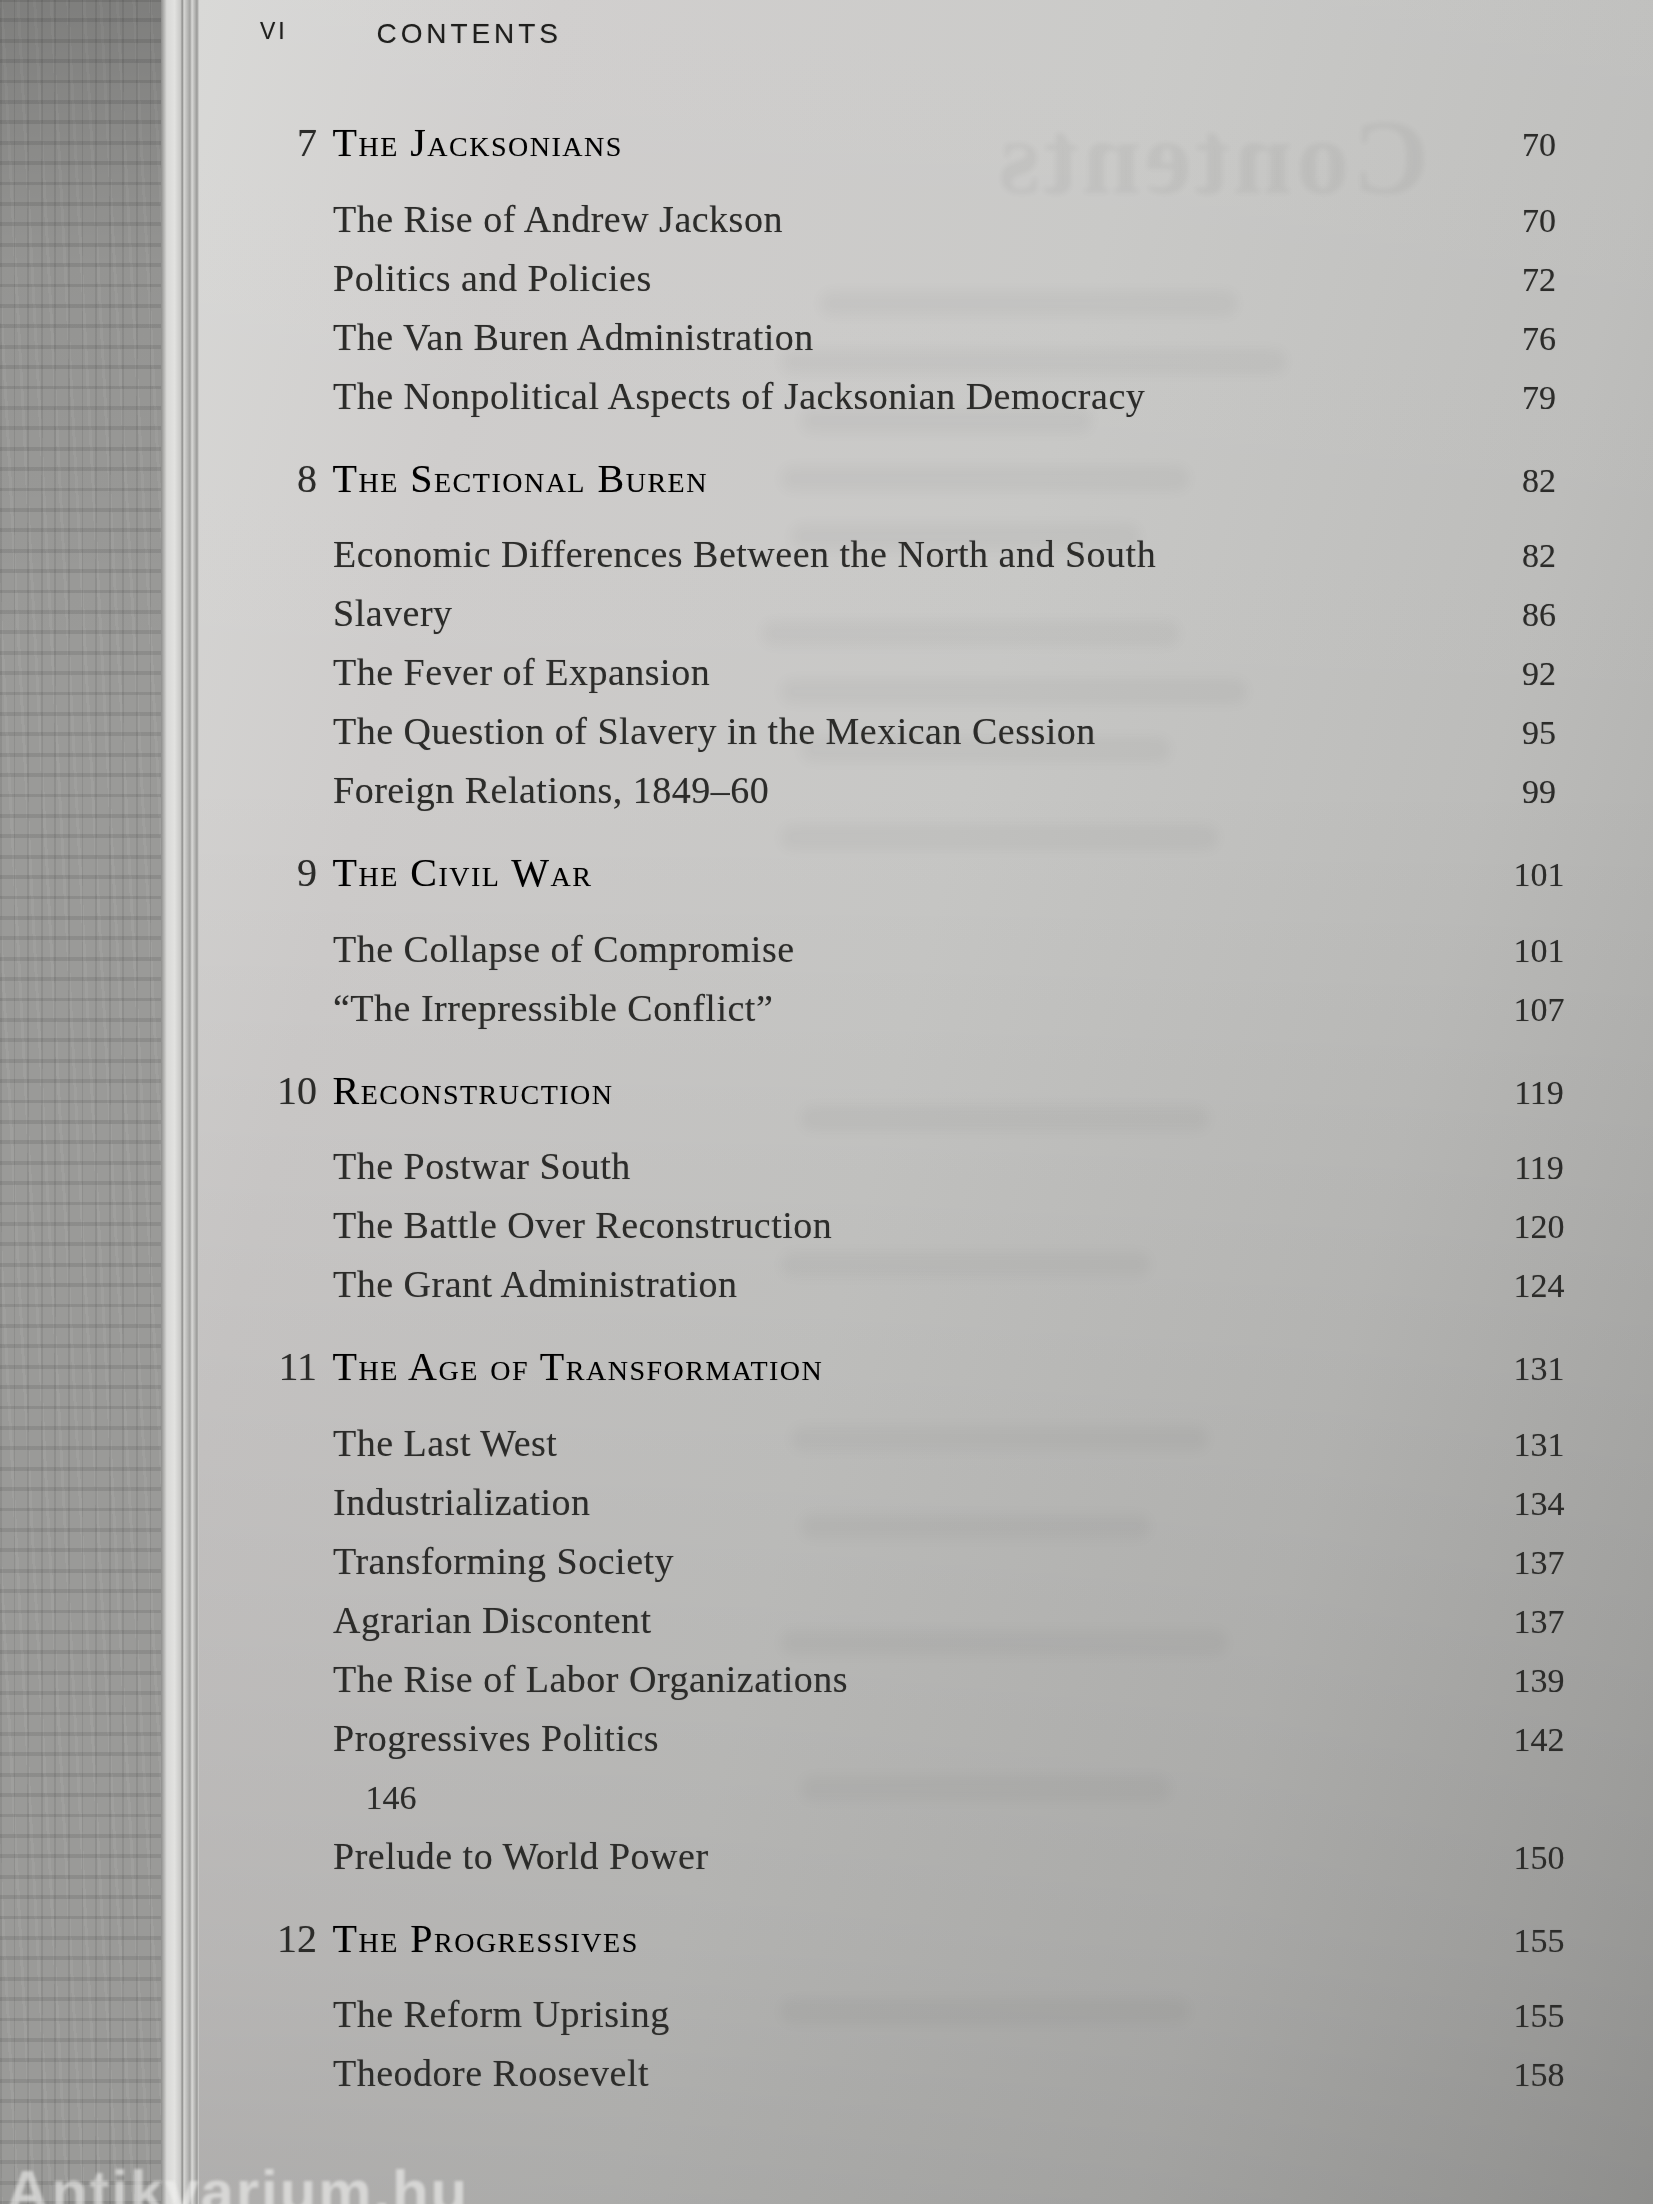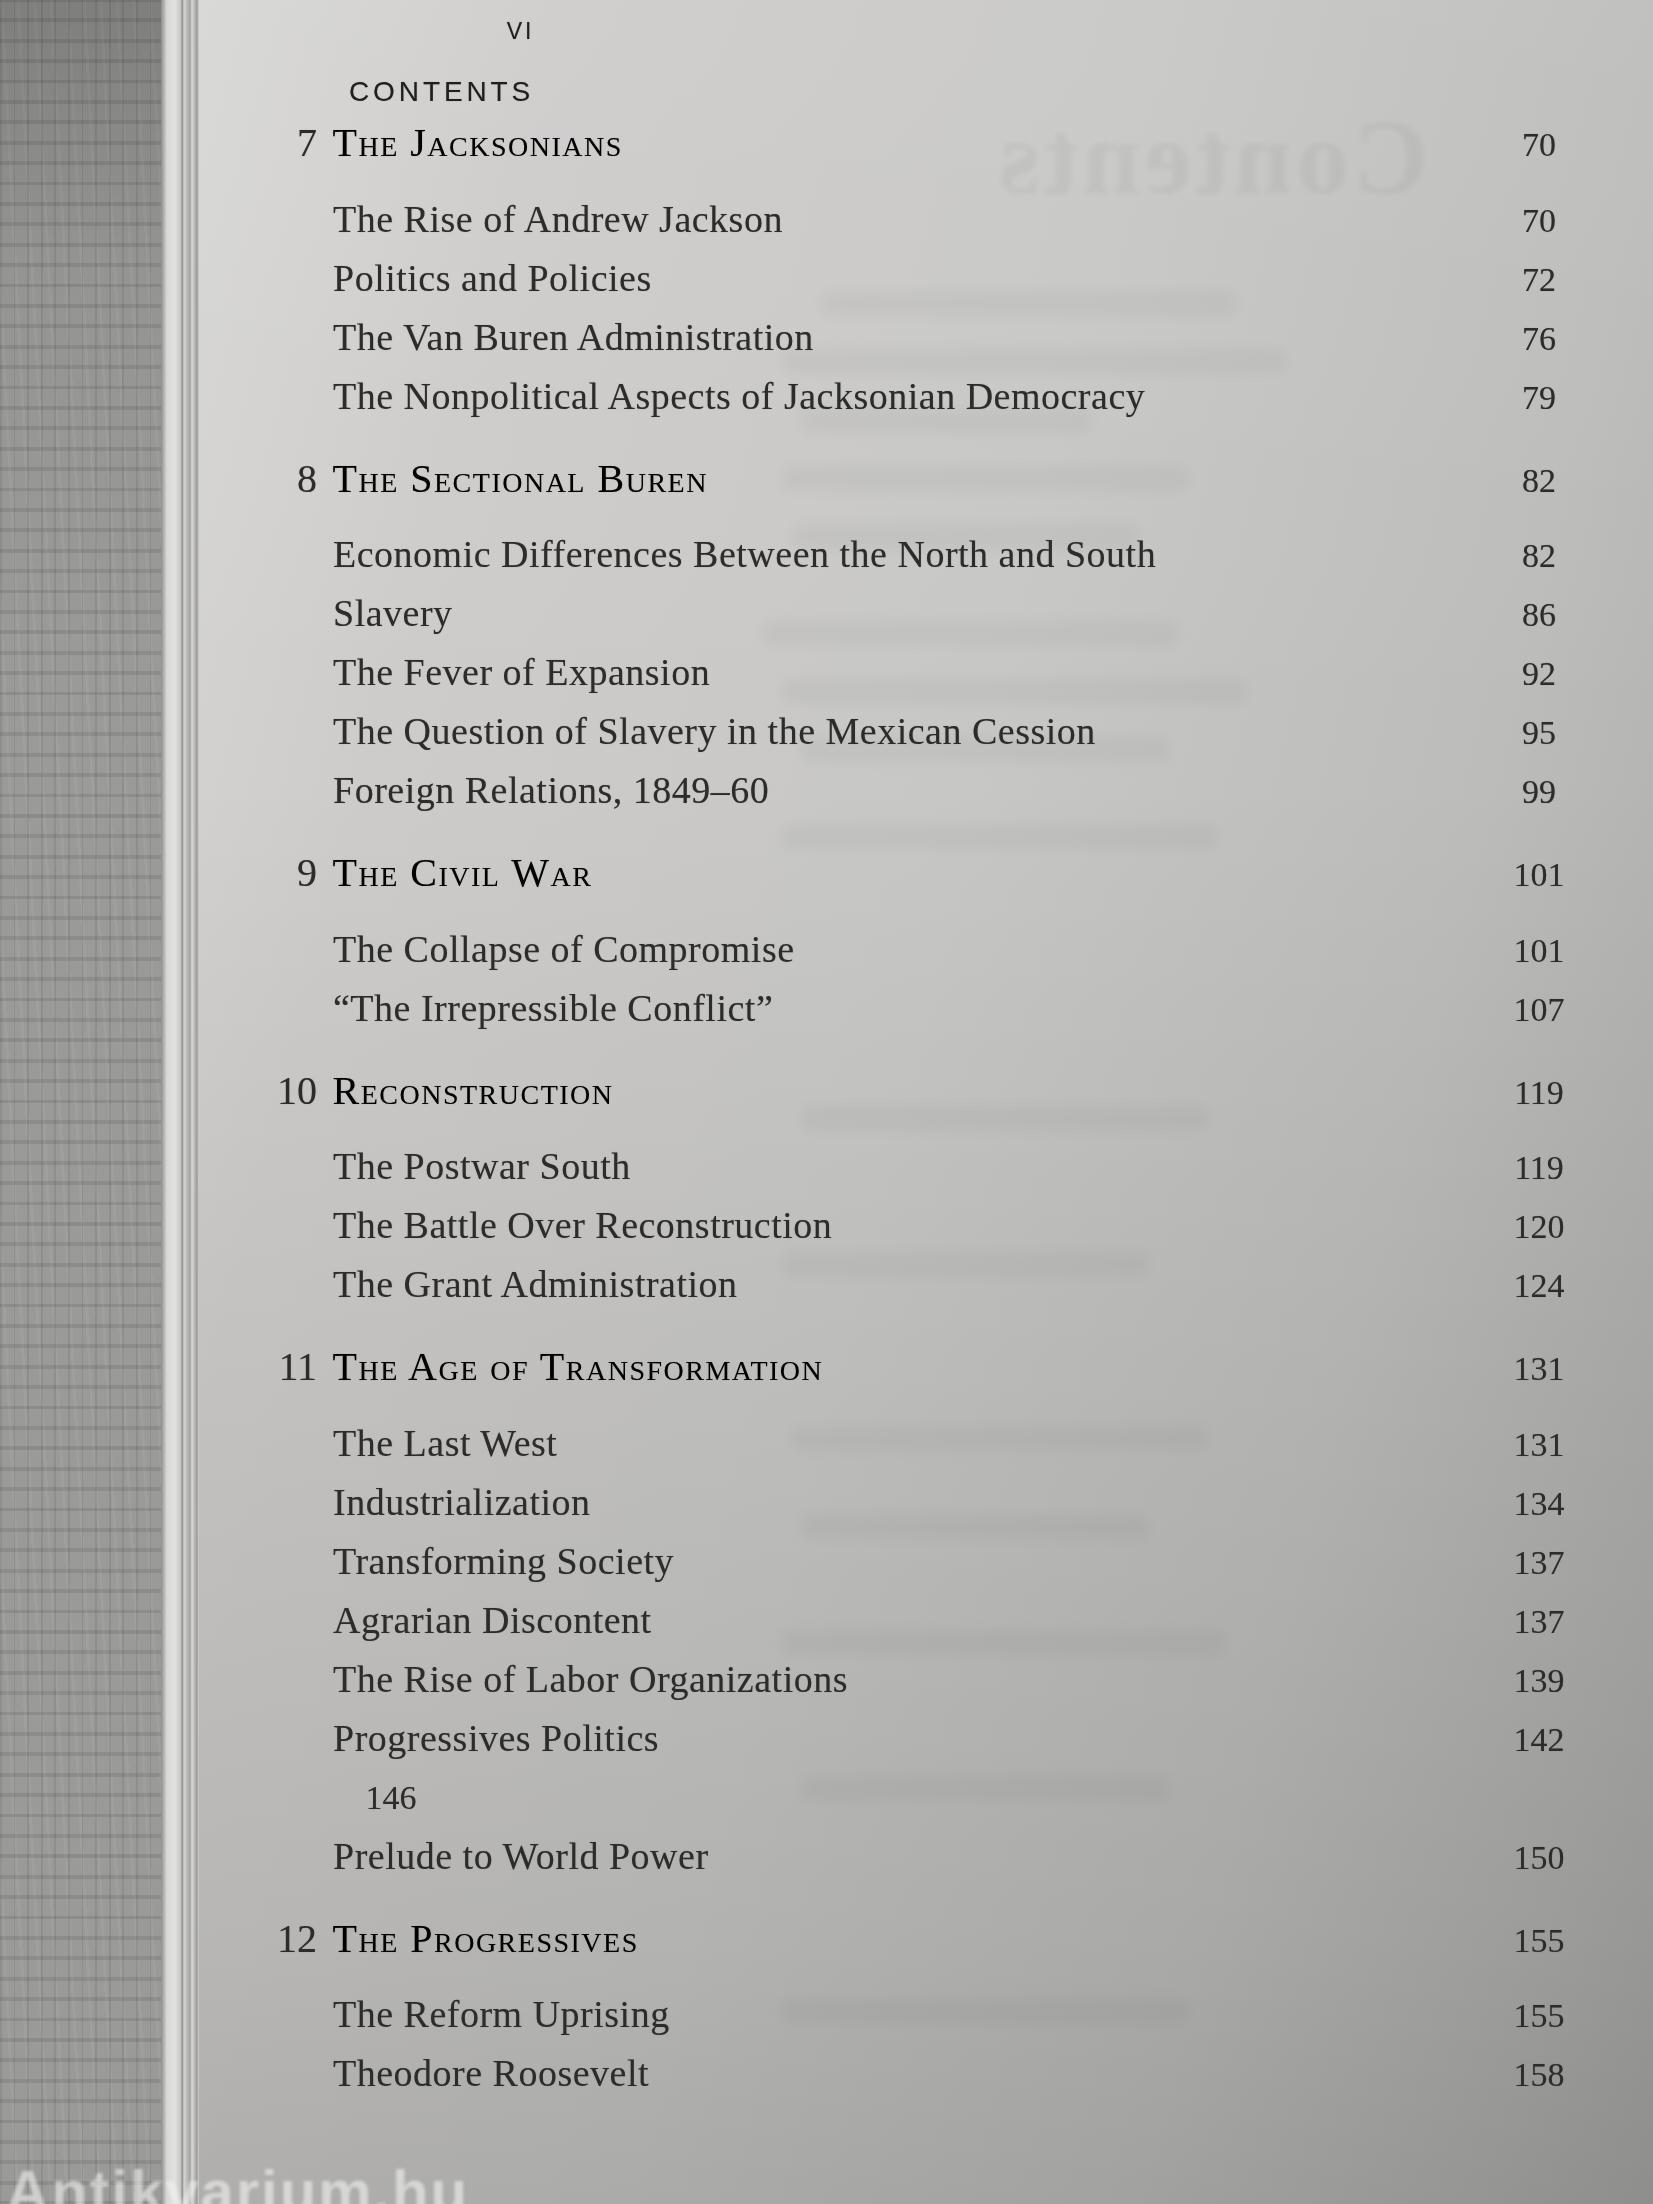--- a/index.html
+++ b/index.html
@@ -59,25 +59,25 @@
   .row{display:flex;align-items:baseline;height:59px;line-height:59px;}
   .row .title{flex:1;font-size:38px;letter-spacing:0.5px;text-shadow:0 0 1px rgba(40,40,40,.35);}
   .row .page-num{min-width:116px;text-align:center;font-size:34px;text-shadow:0 0 1px rgba(40,40,40,.35);}
   .chapter{margin-top:23px;margin-bottom:17.5px;}
   .chapter .num{width:60px;text-align:right;margin-right:15.5px;font-size:40px;text-shadow:0 0 1px rgba(40,40,40,.35);}
   .chapter .title{font-variant:small-caps;letter-spacing:1.5px;font-size:40px;color:#000000;}
   .section{padding-left:76px;}
 
   
   .running-head{
-    position:absolute;left:260px;top:17.5px;display:flex;align-items:flex-end;
-    font-family:"Liberation Sans", sans-serif;color:#1f1f1d;flex-direction:column;
+    position:absolute;left:260px;top:17.5px;display:flex;align-items:flex-start;
+    font-family:"Liberation Sans", sans-serif;color:#1f1f1d;
   }
   .folio{font-size:23px;letter-spacing:2.9px;text-shadow:0 0 1px rgba(30,30,30,.4);}
-  .head-title{font-size:28px;letter-spacing:3.9px;margin-left:89px;text-shadow:0 0 1px rgba(30,30,30,.4);margin-top:31px;}
+  .head-title{font-size:28px;letter-spacing:3.9px;margin-left:89px;text-shadow:0 0 1px rgba(30,30,30,.4);}
 
   
   .watermark{
     position:absolute;left:5.8px;bottom:-21.3px;z-index:5;
     font-family:"Liberation Sans", sans-serif;font-weight:bold;
     font-size:60px;letter-spacing:1.9px;color:rgba(242,242,240,.6);
     filter:blur(1.5px);
   }
 </style>
 </head>

